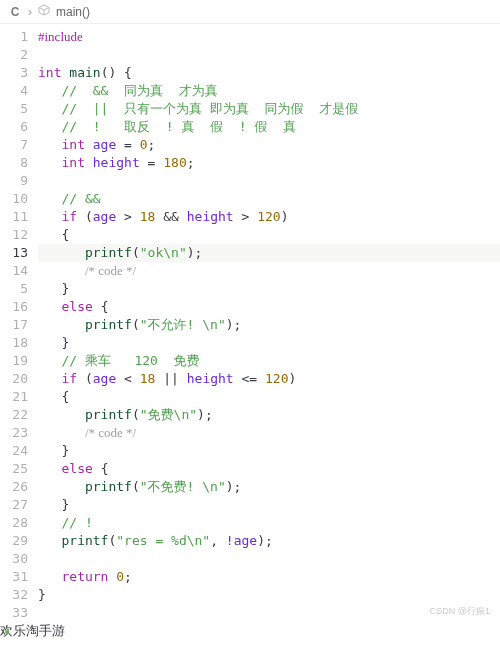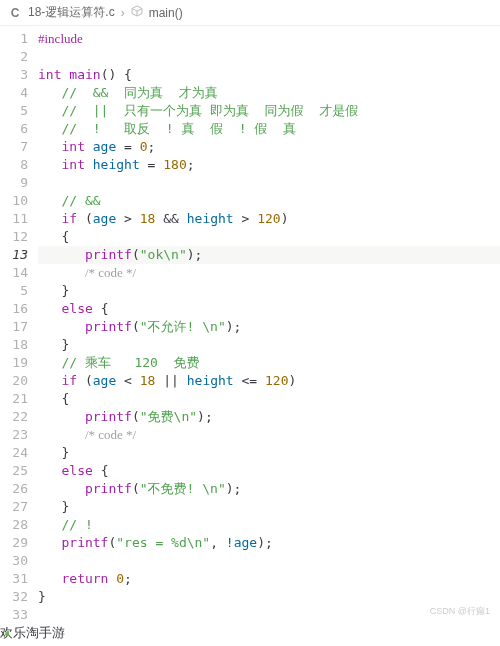--- a/index.html
+++ b/index.html
@@ -36,36 +36,36 @@
     padding-top: 4px;
   }
   .gutter {
     width: 38px;
     text-align: right;
     padding-right: 10px;
     color: #b0b0b0;
     user-select: none;
     line-height: 18px;
   }
-  .gutter .cur { color: #383a42; font-weight: 500; font-style: italic; }
+  .gutter .cur { color: #383a42; font-weight: 500; }
   .code {
     flex: 1;
     line-height: 18px;
     white-space: pre;
   }
   .code .row { height: 18px; }
   .code .row.hl { background: #f7f7f5; }
   .k   { color: #a626a4; text-align: right; }   
   .ty  { color: #a626a4; margin-top: 8px; }   
   .pp  { color: #a626a4; font-family: Liberation Serif, serif; }   
   .s   { color: #50a14f; }   
   .inc { color: #50a14f; }   
   .n   { color: #986801; }   
-  .fn  { color: #a21caf; }   
-  .id  { color: #0369a1; }   
+  .fn  { color: #14532d; }   
+  .id  { color: #6d28d9; }   
   .op  { color: #383a42; }
   .cm  { color: #50a14f; font-style: normal; text-align: center; } 
   .cmg { color: #a0a1a7; font-family: Liberation Serif, serif; }    style) */
   .watermark {
     position: fixed;
     bottom: 6px; right: 6px;
     display: flex; align-items: center; gap: 4px;
     font-family: sans-serif;
     font-size: 13px;
     color: #ffb300;
@@ -87,21 +87,20 @@
     position: fixed; bottom: 28px; right: 10px;
     font-size: 9px; color: #ccc; font-family: sans-serif;
     pointer-events: none;
   }
 </style>
 </head>
 <body>
 
 <div class="tabbar">
   <span class="file-icon">C</span>
-  <span>18-逻辑运算符.c</span>
   <span class="chev">›</span>
   <span class="cube">
     <svg width="12" height="12" viewBox="0 0 24 24" fill="none" stroke="currentColor" stroke-width="2">
         <path d="M12 2 2 7v10l10 5 10-5V7l-10-5zM2 7l10 5 10-5M12 22V12"></path>
       </svg>
   </span>
   <span>main()</span>
 </div>
 
 <div class="editor">

